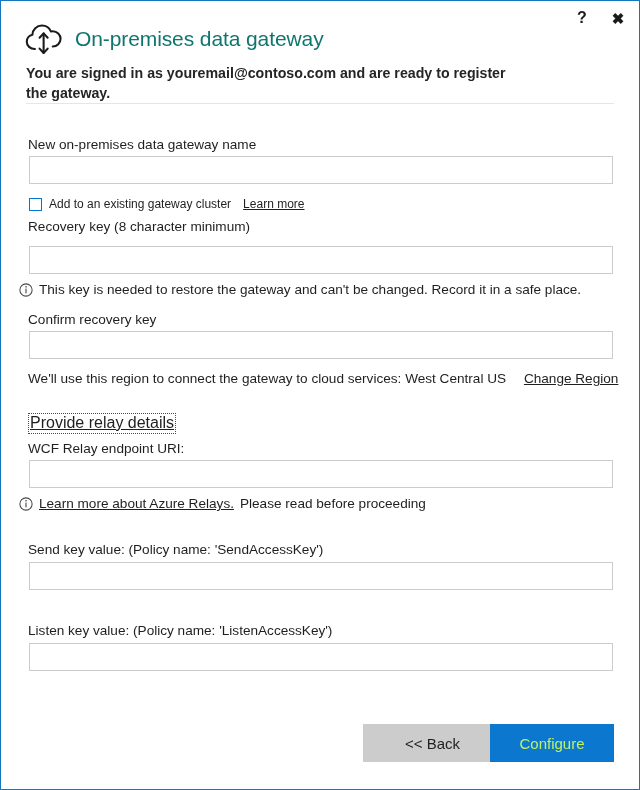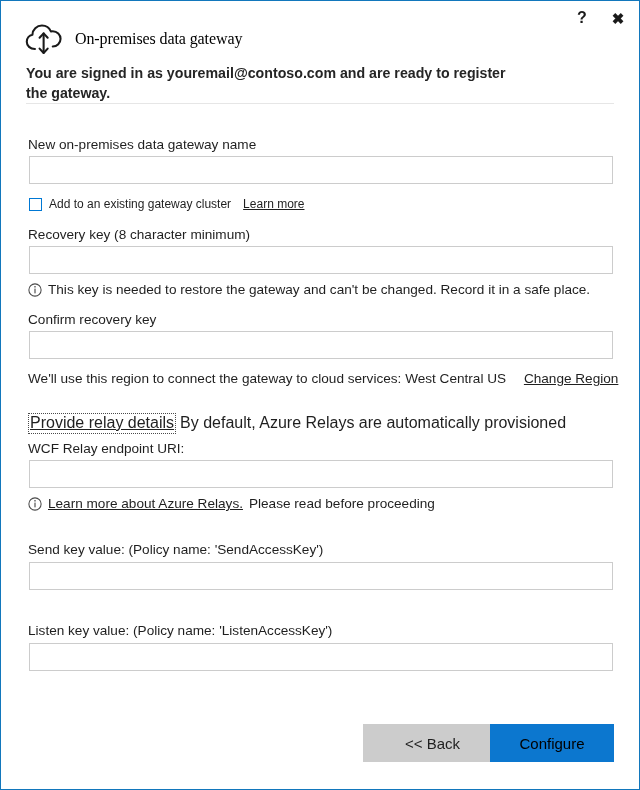--- a/index.html
+++ b/index.html
@@ -61,26 +61,25 @@
     display: flex;
     align-items: center;
     gap: 12px;
   }
   #cloud-icon {
     width: 38px;
     height: 32px;
     flex: none;
   }
   #app-title {
-    font-size: 16px;
-    color: #000000;
+    font-size: 21px;
+    color: #0f766e;
     font-weight: normal;
     letter-spacing: -0.1px;
     white-space: nowrap;
-    font-family: Liberation Serif, serif;
   }
   #signed-in {
     position: absolute;
     left: 25px;
     top: 62px;
     width: 500px;
     font-size: 14.2px;
     color: #252525;
     line-height: 20px;
     font-weight: bold;
@@ -117,21 +116,21 @@
     border: 1px solid #cccccc;
     background: #ffffff;
     font-family: "Liberation Sans", sans-serif;
     font-size: 13.5px;
     color: #1f1f1f;
     padding: 0 5px;
     outline: none;
   }
   .helper-row {
     position: absolute;
-    left: 27px;
+    left: 18px;
     display: flex;
     align-items: center;
     gap: 6px;
     font-size: 13.6px;
     color: #1f1f1f;
     white-space: nowrap;
   }
   .info-icon {
     width: 14px;
     height: 14px;
@@ -214,21 +213,21 @@
     top: 723px;
     width: 139px;
     background: #cccccc;
     color: #1f1f1f;
   }
   #configure-button {
     left: 489px;
     top: 723px;
     width: 124px;
     background: #0c77cf;
-    color: #000000;
+    color: #bef264;
   }
 </style>
 </head>
 <body>
 
 <div id="window">
 
   <div id="titlebar-buttons">
     <div class="tb-btn help">?</div>
     <div class="tb-btn close">✖</div>
@@ -256,21 +255,21 @@
 
     <div class="field-label" style="top:136px">New on-premises data gateway name</div>
     <input class="text-input" style="top: 155px;" type="text" placeholder="">
 
     <div id="cluster-row">
       <span id="cluster-checkbox"></span>
       <span>Add to an existing gateway cluster</span>
       <span id="cluster-learn-more" class="link">Learn more</span>
     </div>
 
-    <div class="field-label" style="top:226px">Recovery key (8 character minimum)</div>
+    <div class="field-label" style="top:218px">Recovery key (8 character minimum)</div>
     <input class="text-input" style="top: 245px;" type="text" placeholder="">
 
     <div class="helper-row" style="top:281px">
       <svg class="info-icon" viewBox="0 0 16 16">
         <circle cx="8" cy="8" r="7" fill="none" stroke="#4a4a4a" stroke-width="1.2"></circle>
         <circle cx="8" cy="4.4" r="0.95" fill="#4a4a4a"></circle>
         <rect x="7.35" y="6.4" width="1.3" height="5.4" fill="#4a4a4a"></rect>
       </svg>
       <span>This key is needed to restore the gateway and can't be changed. Record it in a safe place.</span>
     </div>
@@ -280,21 +279,20 @@
 
     <div class="plain-row" style="top:370px">
       <span>We'll use this region to connect the gateway to cloud services: West Central US</span>
       <span class="link" style="margin-left:14px">Change Region</span>
     </div>
 
     <div id="relay-row">
       <span id="relay-link-wrap">
         <span class="link">Provide relay details</span>
       </span>
-      <span>By default, Azure Relays are automatically provisioned</span>
     </div>
 
     <div class="field-label" style="top:440px">WCF Relay endpoint URI:</div>
     <input class="text-input" style="top: 459px;" type="text" placeholder="">
 
     <div class="helper-row" style="top:495px">
       <svg class="info-icon" viewBox="0 0 16 16">
         <circle cx="8" cy="8" r="7" fill="none" stroke="#4a4a4a" stroke-width="1.2"></circle>
         <circle cx="8" cy="4.4" r="0.95" fill="#4a4a4a"></circle>
         <rect x="7.35" y="6.4" width="1.3" height="5.4" fill="#4a4a4a"></rect>

